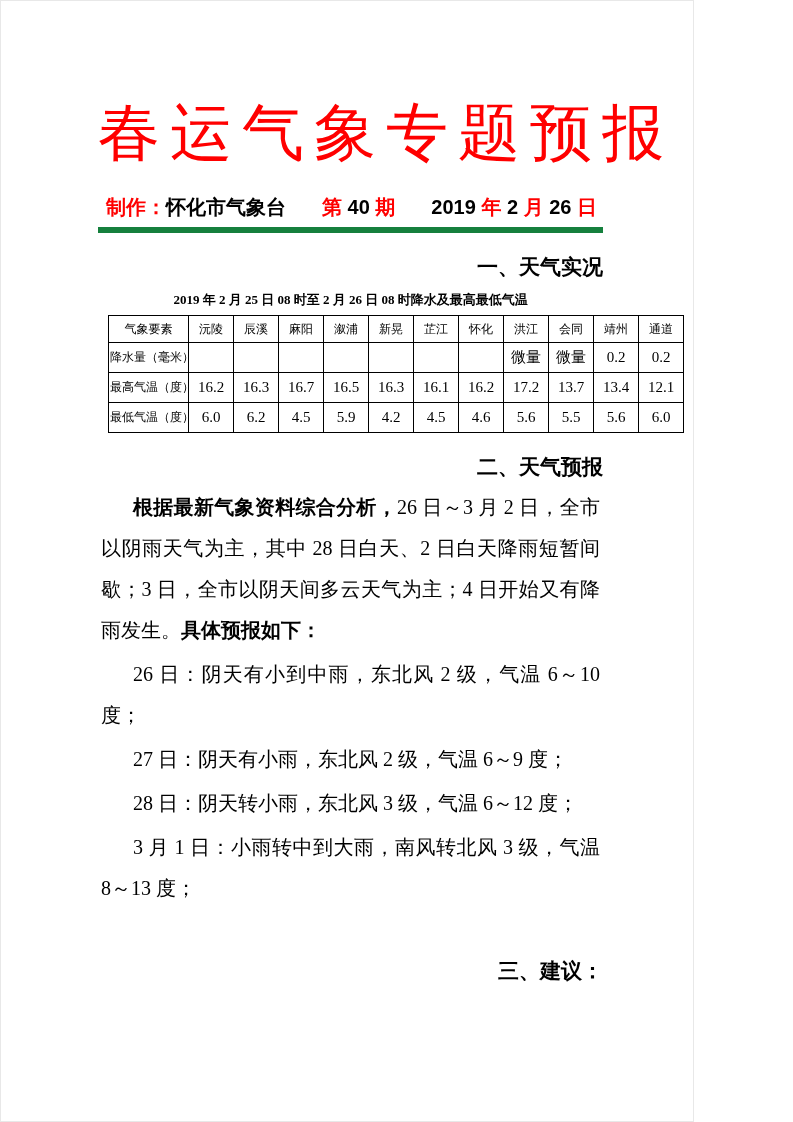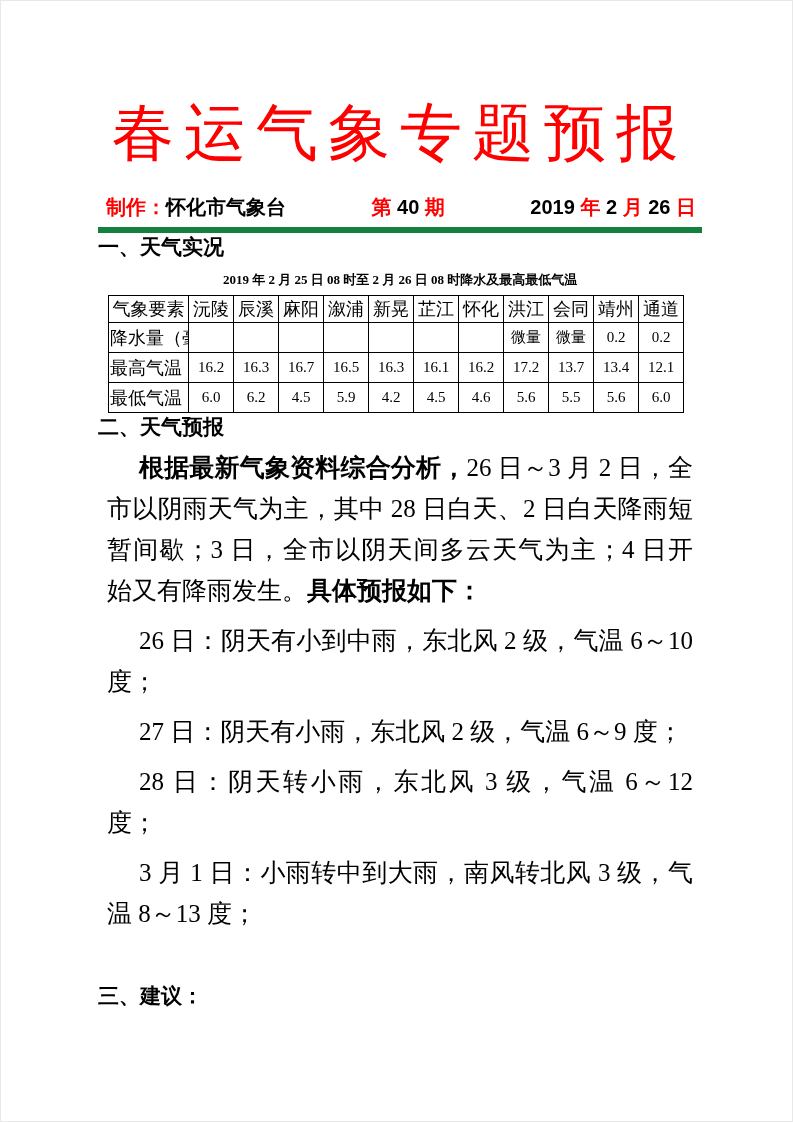--- a/index.html
+++ b/index.html
@@ -5,21 +5,21 @@
   html, body { margin: 0; padding: 0; }
   body {
     width: 793px; height: 1122px;
     background: #ffffff;
     color: #000;
     font-family: "Liberation Serif", serif;
     overflow: hidden;
   }
   .page {
     box-sizing: border-box;
-    width: 793px; height: 1122px;
+    width: 694px; height: 1122px;
     padding: 84px 90px 0 97px;
     border: 1px solid #e8e8e8;
   }
   .doc-title {
     margin: 0;
     font-size: 62px;
     line-height: 96px;
     font-weight: 400;
     letter-spacing: 10px;
     text-align: center;
@@ -35,25 +35,26 @@
     font-family: "Liberation Sans", sans-serif;
     font-weight: 700;
     font-size: 20px;
     line-height: 28px;
     padding: 0 6px 6px 8px;
     border-bottom: 6px solid #15803d;
     white-space: nowrap;
   }
   .red { color: #ff0000; }
   .sec-heading {
-    margin: 0 0 0;
+    margin: 20px 0 0;
     font-family: "Liberation Sans", sans-serif;
     font-weight: 700;
     font-size: 21px;
     line-height: 28px;
+    text-align: right;
   }
   .table-title {
     margin: 8px 0 0;
     text-align: center;
     font-weight: 700;
     font-size: 13px;
     line-height: 22px;
     font-family: "Liberation Serif", serif;
   }
   table.obs {
@@ -66,24 +67,24 @@
     border: 1px solid #000;
     text-align: center;
     vertical-align: middle;
     font-size: 15px;
     padding: 0 1px;
     overflow: hidden;
     white-space: nowrap;
   }
   table.obs tr { height: 30px; }
   table.obs tr.hdr { height: 27px; }
-  table.obs td.rowlabel { font-size: 18px; }
+  table.obs td.rowlabel { font-size: 12px; }
   .body-text p {
-    margin: 9px;
-    font-size: 25px;
+    margin: 3px;
+    font-size: 20px;
     line-height: 41px;
     text-align: justify;
     text-indent: 32px;
   }
   .intro { margin-top: 6px !important; }
   .forecast-list { margin-top: 0; }
   .advice-heading { margin-top: 48px; }
   b.lead, b.tail { font-weight: 700; }
 </style>
 </head>

